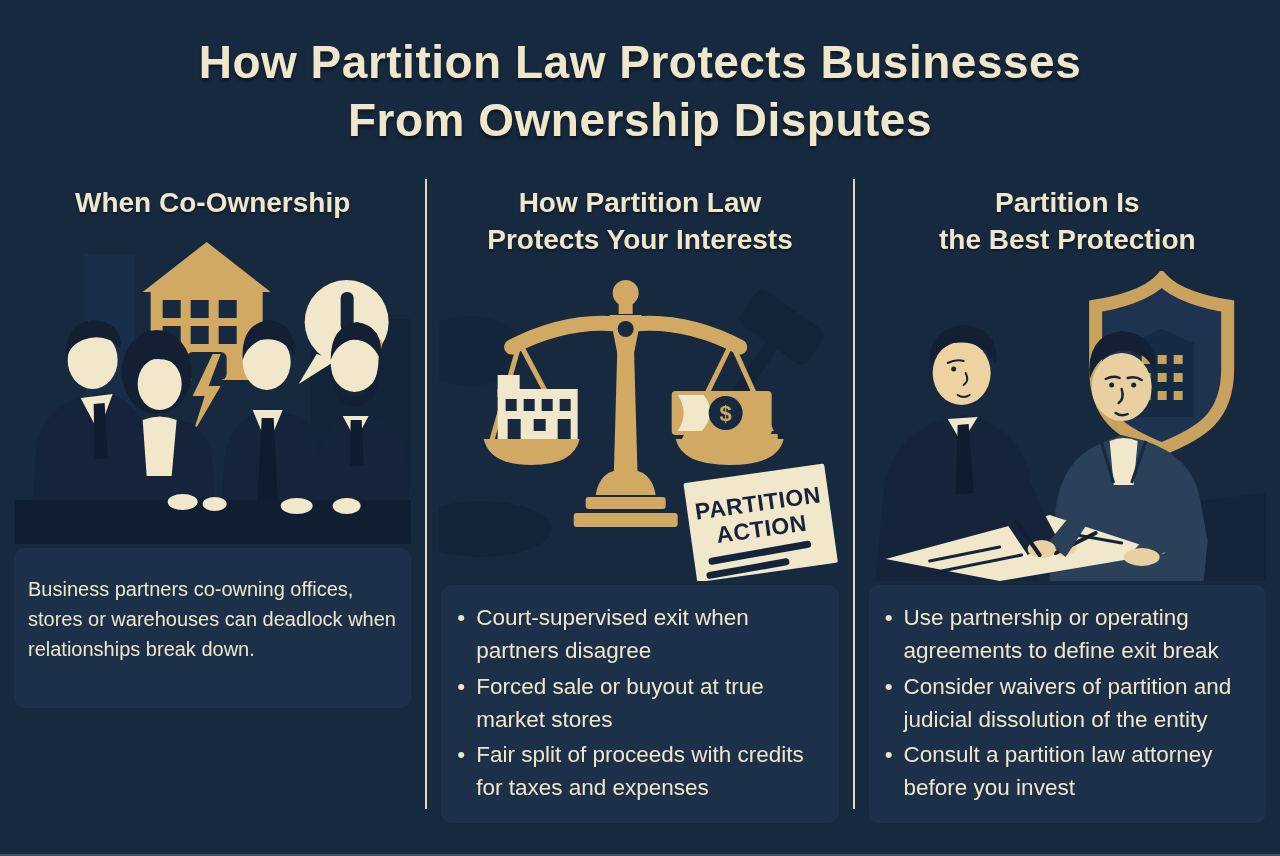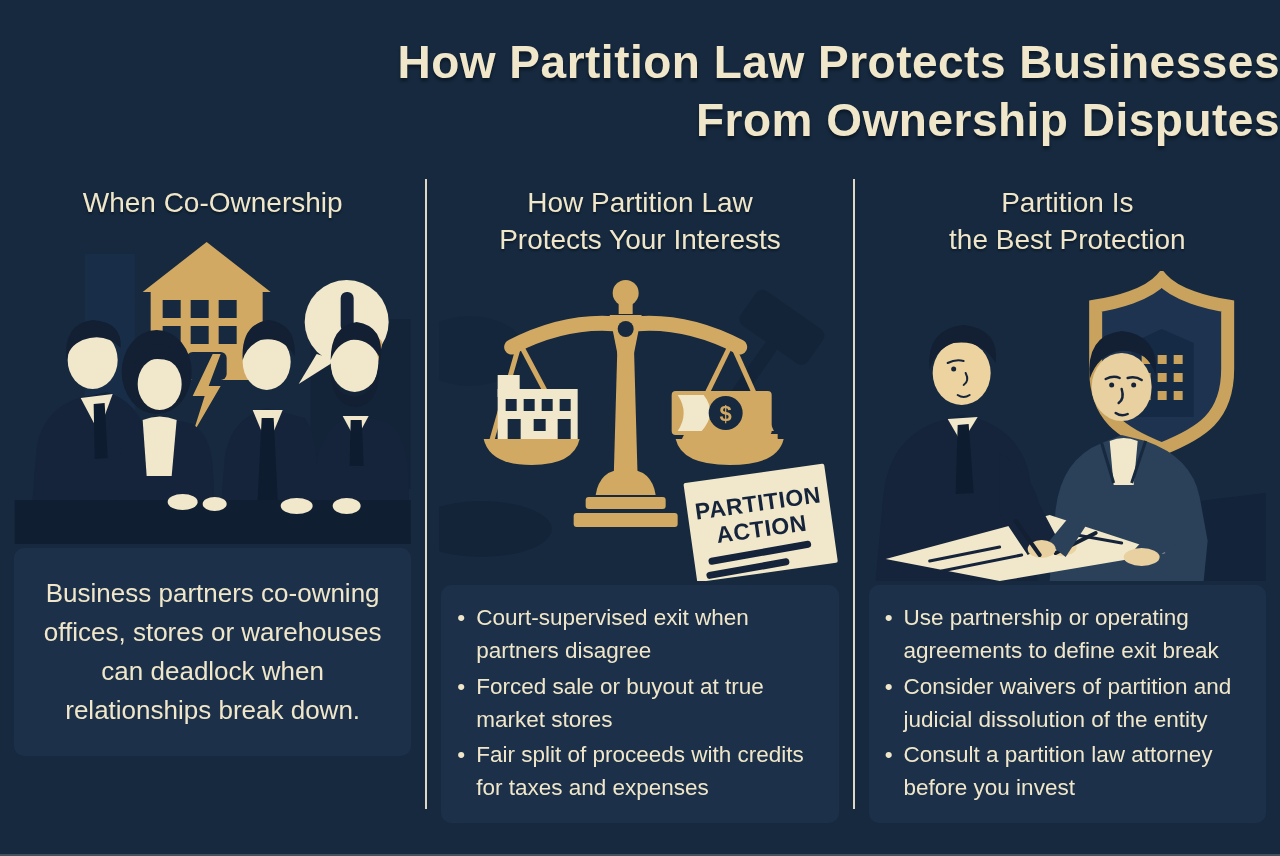--- a/index.html
+++ b/index.html
@@ -10,37 +10,37 @@
   html,body{background:#0d1827;}
   .canvas{
     position:relative; width:1280px; height:856px; overflow:hidden;
     background:var(--background);
     font-family:"Liberation Sans", sans-serif;
     color:var(--cream-text);
   }
   .canvas::after{content:""; position:absolute; left:0; bottom:0; width:100%; height:2px;
     background:rgba(225,225,220,.22);}
   .title{
-    padding-top:34px; text-align:right; font-weight:bold; font-size:46px; line-height:1.25;
+    padding-top:34px; text-align:center; font-weight:bold; font-size:46px; line-height:1.25;
     letter-spacing:.5px; text-shadow:0 3px 3px rgba(4,10,20,.5);
   }
   .columns{display:flex; align-items:flex-start; margin-top:30px;}
   .col{flex:1 1 0; min-width:0; padding:0 12px;}
   .divider{flex:0 0 2px; width:2px; height:630px; background:var(--divider); opacity:.95;}
   .col h2{
-    margin-top:6px; text-align:center; font-size:28px; line-height:1.32; font-weight:normal;
+    margin-top:6px; text-align:center; font-size:28px; line-height:1.32; font-weight:bold;
     text-shadow:0 2px 2px rgba(4,10,20,.45);
   }
   .illus{height:310px; margin-top:12px;}
   .illus svg{display:block; width:100%; height:100%;}
   .panel{
     background:var(--panel); border-radius:10px; margin:4px 2px 0 2px;
   }
   .panel.center{
-    padding:26px 14px; text-align:center; font-size:26px; line-height:1.5; min-height:160px;
+    padding:26px 14px; text-align:left; font-size:20px; line-height:1.5; min-height:160px;
   }
   ul.bullets{list-style:none; padding:16px 8px 16px 16px; min-height:210px;}
   ul.bullets li{display:flex; gap:11px; font-size:22.5px; line-height:1.48; margin-bottom:2px;}
   ul.bullets .dot{flex:0 0 auto;}
 </style>
 </head>
 <body>
 
 <div class="canvas">
 

